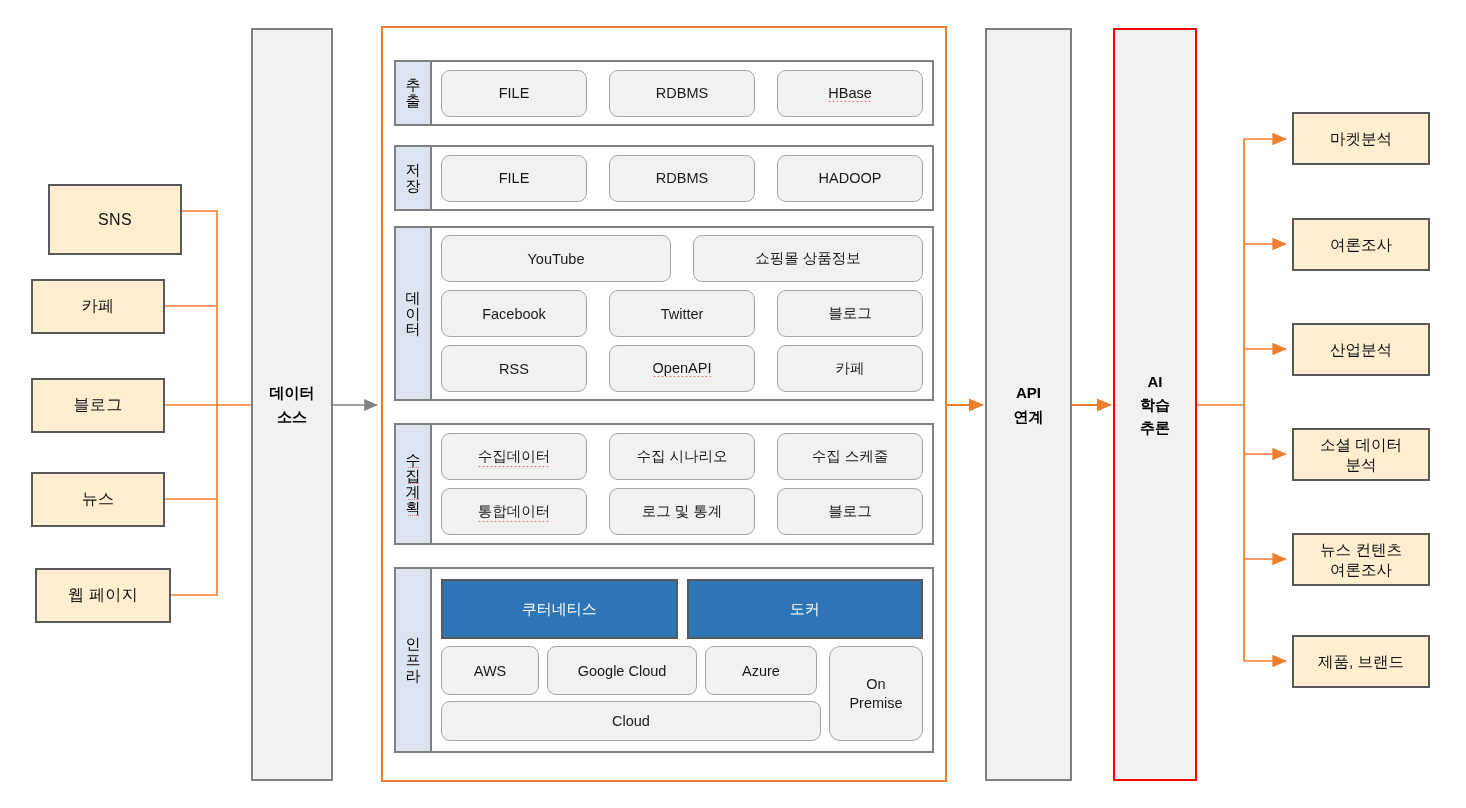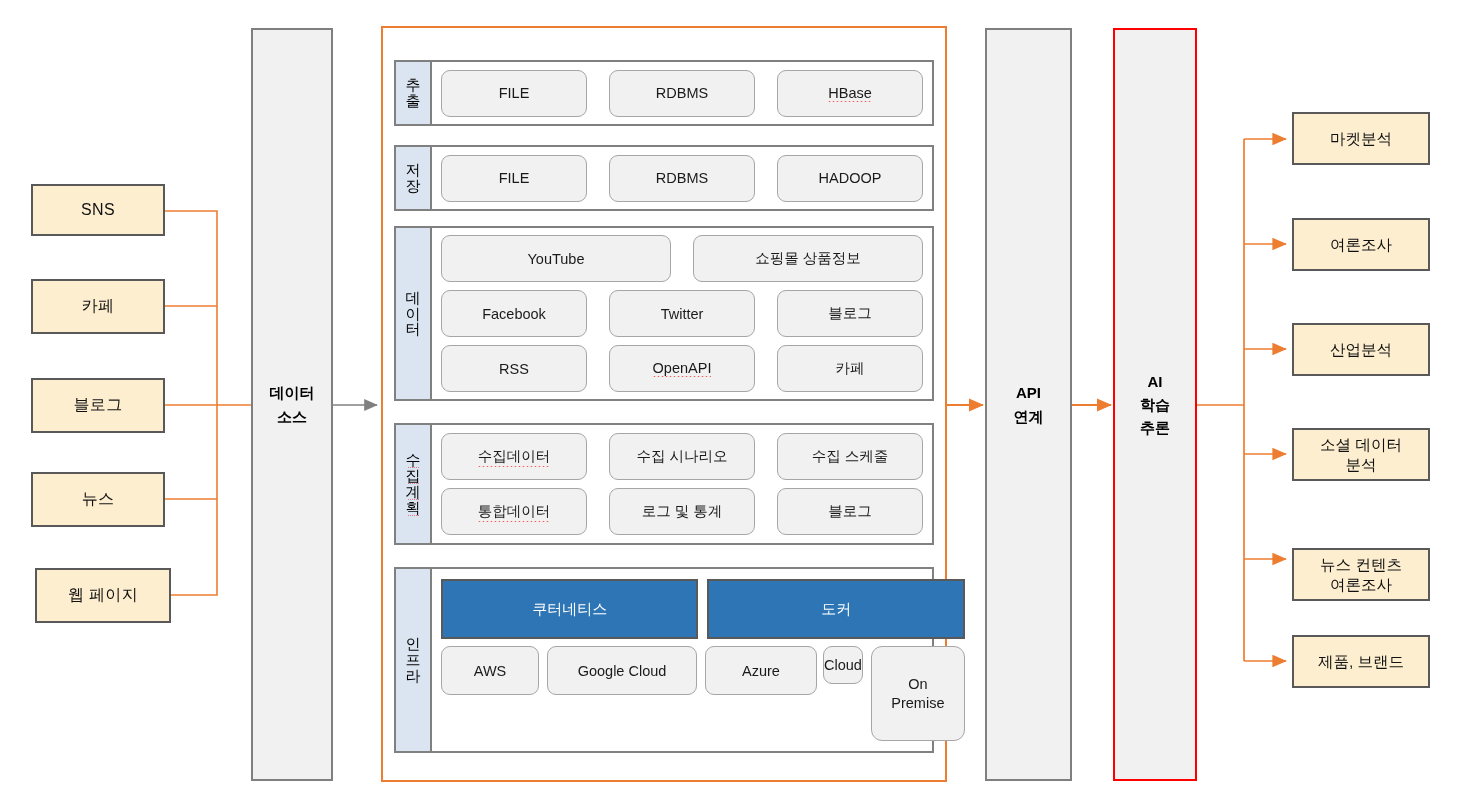--- a/index.html
+++ b/index.html
@@ -179,21 +179,21 @@
     <g stroke="#ed7d31" stroke-width="1.7" fill="none">
       <path d="M1244,139 L1286,139" marker-end="url(#arrOrange)"></path>
       <path d="M1244,244 L1286,244" marker-end="url(#arrOrange)"></path>
       <path d="M1244,349 L1286,349" marker-end="url(#arrOrange)"></path>
       <path d="M1244,454 L1286,454" marker-end="url(#arrOrange)"></path>
       <path d="M1244,559 L1286,559" marker-end="url(#arrOrange)"></path>
       <path d="M1244,661 L1286,661" marker-end="url(#arrOrange)"></path>
     </g>
   </svg>
 
-  <div class="abs src-box ctr" style="left:31px;top:184px;width:134px;height:52px;">
+  <div class="abs src-box ctr" style="left:48px;top:184px;width:134px;height:71px;">
     <span>SNS</span>
   </div>
   <div class="abs src-box ctr" style="left:31px;top:279px;width:134px;height:55px;">
     <span>카페</span>
   </div>
   <div class="abs src-box ctr" style="left:31px;top:378px;width:134px;height:55px;">
     <span>블로그</span>
   </div>
   <div class="abs src-box ctr" style="left:31px;top:472px;width:134px;height:55px;">
     <span>뉴스</span>
@@ -343,21 +343,21 @@
       <div class="row" style="gap:9px;">
         <div class="blue-box" style="flex:1 1 0;">
           <span>쿠터네티스</span>
         </div>
         <div class="blue-box" style="flex:1 1 0;">
           <span>도커</span>
         </div>
       </div>
 
       <div style="display:flex;gap:8px;flex:1 1 auto;">
-        <div style="flex:1 1 auto;display:flex;flex-direction:row;gap:6px;">
+        <div style="flex:1 1 auto;display:flex;flex-direction:column;gap:6px;">
           <div class="row" style="gap:8px;">
             <div class="cell" style="flex:0 0 96px;height:47px;">
               <span>AWS</span>
             </div>
             <div class="cell" style="flex:0 0 148px;height:47px;">
               <span>Google Cloud</span>
             </div>
             <div class="cell" style="flex:0 0 110px;height:47px;">
               <span>Azure</span>
             </div>
@@ -391,21 +391,21 @@
   <div class="abs out-box ctr" style="left:1292px;top:218px;width:138px;height:53px;flex-direction:column;">
     <span>여론조사</span>
   </div>
   <div class="abs out-box ctr" style="left:1292px;top:323px;width:138px;height:53px;flex-direction:column;">
     <span>산업분석</span>
   </div>
   <div class="abs out-box ctr" style="left:1292px;top:428px;width:138px;height:53px;flex-direction:column;">
     <span>소셜 데이터</span>
     <span>분석</span>
   </div>
-  <div class="abs out-box ctr" style="left:1292px;top:533px;width:138px;height:53px;flex-direction:column;margin-top:15px;">
+  <div class="abs out-box ctr" style="left:1292px;top:533px;width:138px;height:53px;flex-direction:column;">
     <span>뉴스 컨텐츠</span>
     <span>여론조사</span>
   </div>
   <div class="abs out-box ctr" style="left:1292px;top:635px;width:138px;height:53px;flex-direction:column;">
     <span>제품, 브랜드</span>
   </div>
 
 </div>
 
 </body></html>

